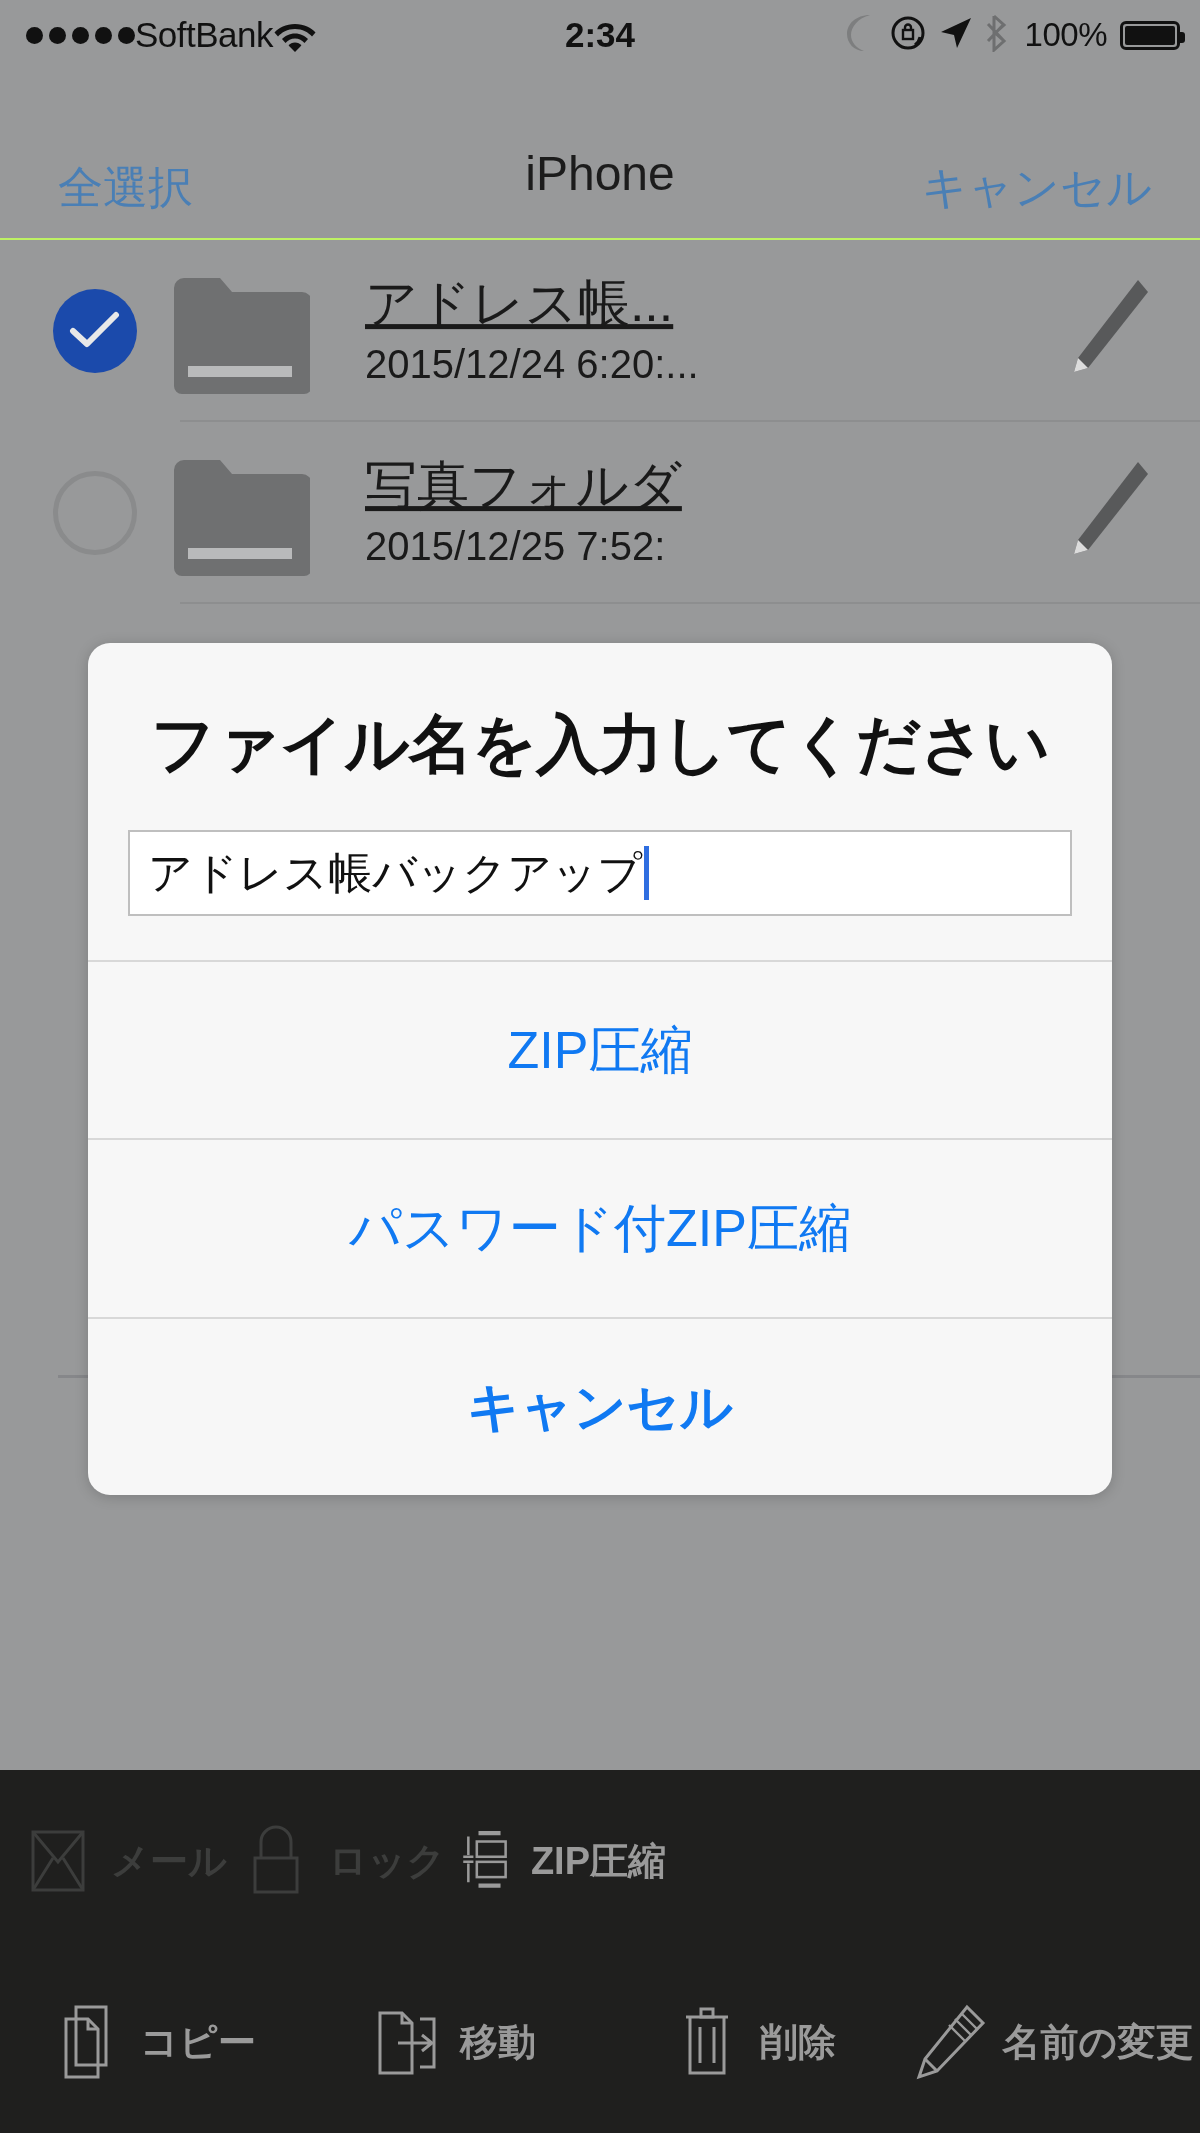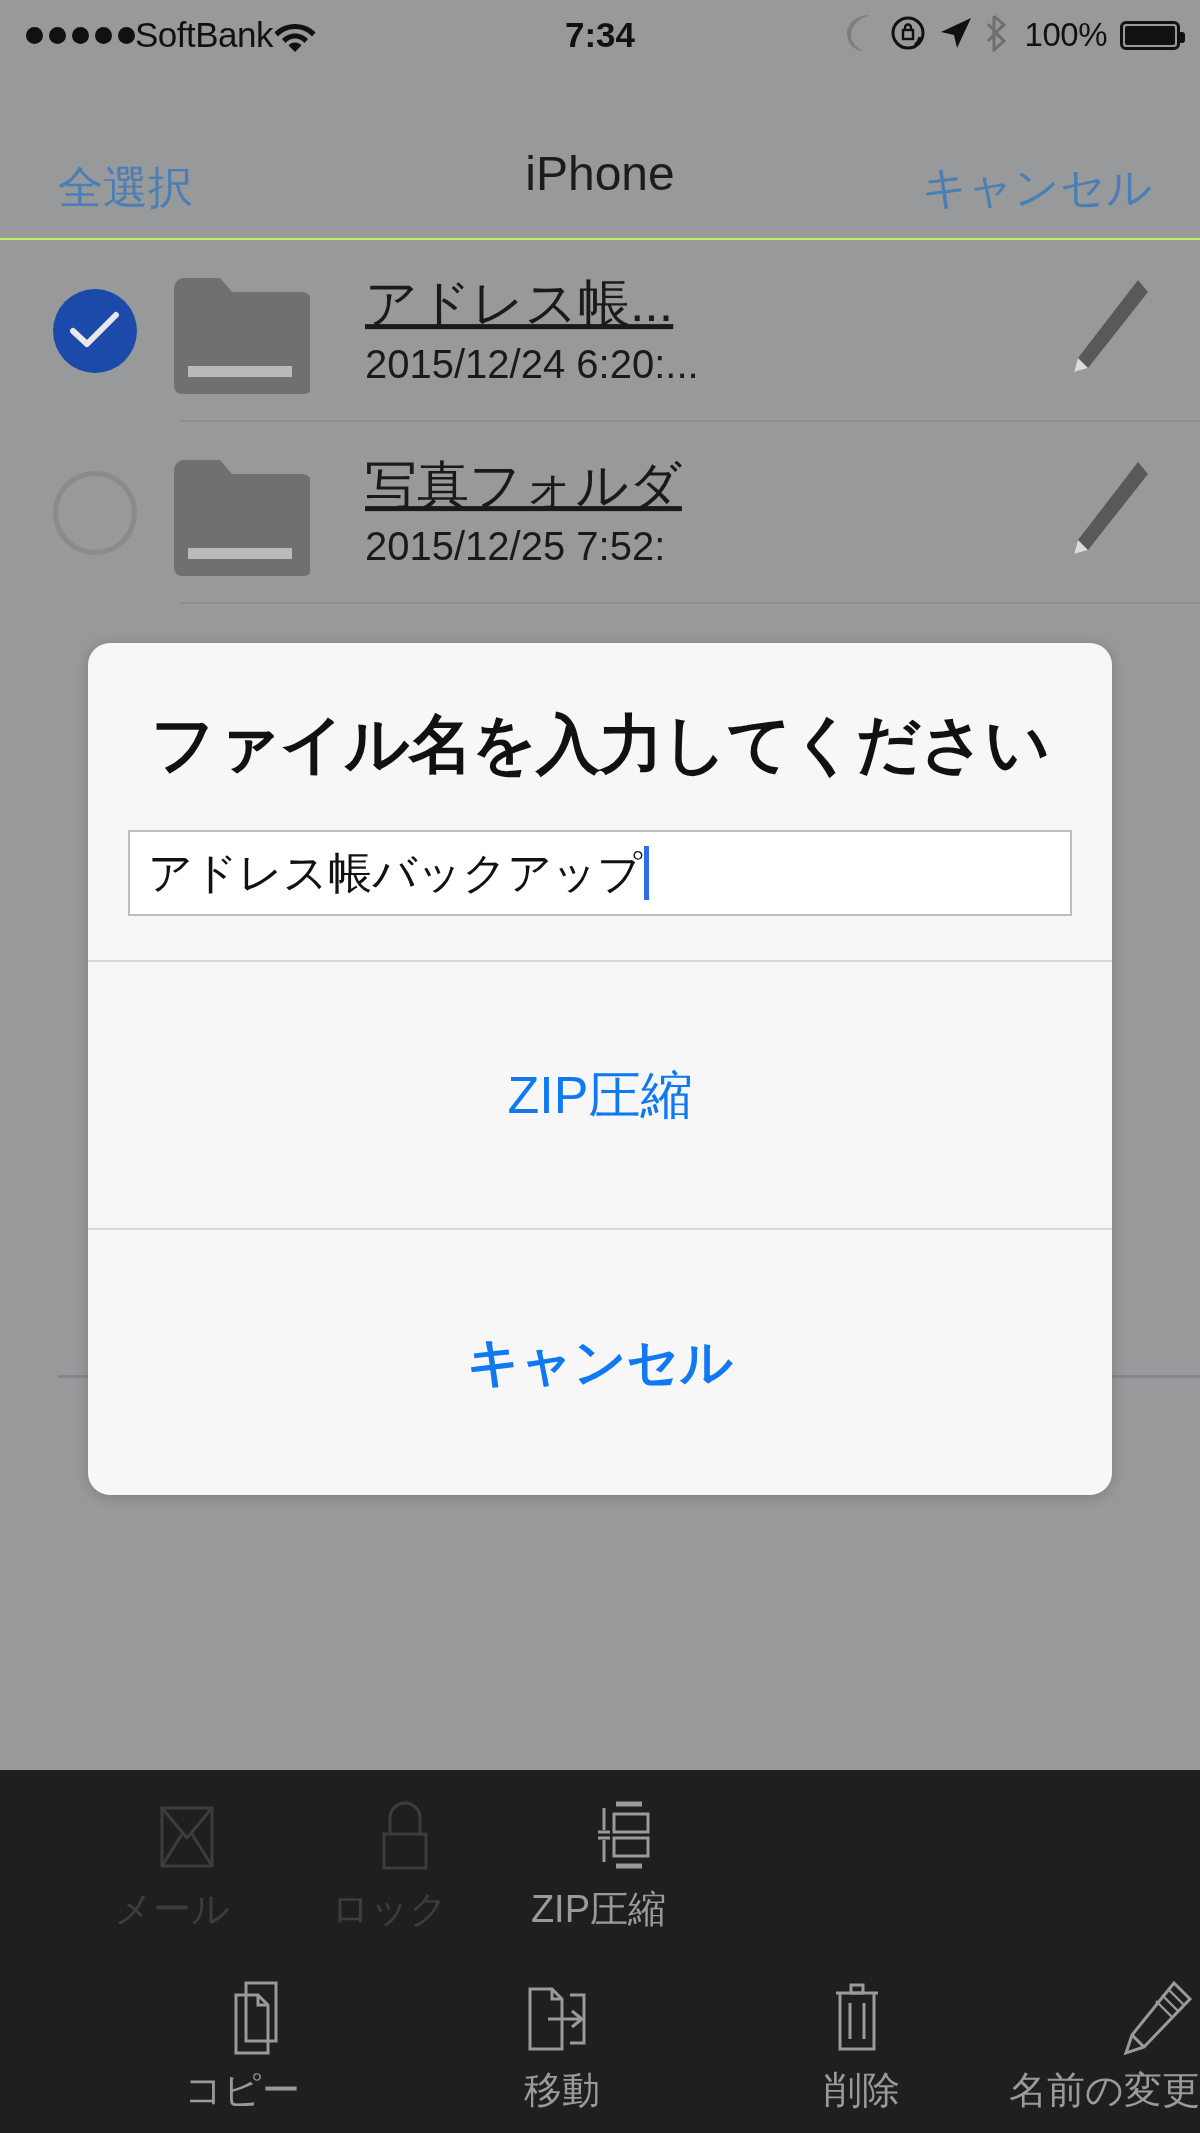--- a/index.html
+++ b/index.html
@@ -166,24 +166,25 @@
   .dlg-btn.bold { font-weight: bold; }
 
   
   #toolbar {
     position: absolute; left: 0; bottom: 0;
     width: 1200px; height: 363px;
     background: #1f1f1e;
   }
   .tb-row { display: flex; width: 1200px; height: 181px; }
   .tb-item {
-    display: flex; flex-direction: column;
-    align-items: flex-end; justify-content: center;
+    display: flex; 
+    align-items: center; justify-content: center;
     gap: 10px; cursor: pointer;
     color: #9a9a9a;
+    font-weight: bold;
   }
   .tb-item.disabled { color: #3c3d3c; }
   .tb-label { font-size: 38px; line-height: 1; white-space: nowrap; }
   .tb-icon { width: 86px; height: 86px; display: block; }
   #tb-row1 .tb-item { width: 218px; }
   #tb-row1 { padding-left: 12px; }
   #tb-row2 .tb-item { width: 300px; }
 </style>
 </head>
 <body>
@@ -203,21 +204,21 @@
       <span>
         <svg class="wifi-ic" width="44" height="34" viewBox="0 0 44 34">
           <path d="M22 6 C13 6 5.5 10 1.5 14.5 L5 18.5 C8.5 14.5 14.5 11 22 11 C29.5 11 35.5 14.5 39 18.5 L42.5 14.5 C38.5 10 31 6 22 6Z" fill="#111"></path>
           <path d="M22 15.5 C16.5 15.5 11.8 18 9 21 L12.5 25 C14.8 22.6 18 20.6 22 20.6 C26 20.6 29.2 22.6 31.5 25 L35 21 C32.2 18 27.5 15.5 22 15.5Z" fill="#111"></path>
           <path d="M22 24.5 C19.3 24.5 17 25.8 15.6 27.4 L22 34 L28.4 27.4 C27 25.8 24.7 24.5 22 24.5Z" fill="#111"></path>
         </svg>
       </span>
     </div>
 
     <div class="sb-center">
-      <span class="clock">7:34</span>
+      <span class="clock">2:34</span>
     </div>
 
     <div class="sb-right">
       <span>
         <svg width="30" height="36" viewBox="0 0 30 36">
           <path d="M23 0 C11 3 4 12 4 20 C4 27 9 33 17 36 C7 36 0 28 0 19 C0 9 9 0 23 0Z" fill="#7d7e7f"></path>
         </svg>
       </span>
       <span>
         <svg width="36" height="36" viewBox="0 0 36 36">
@@ -299,20 +300,21 @@
     </div>
 
     <div id="dialog-input-wrap">
       <div id="filename-input">
         <span>アドレス帳バックアップ</span>
           <span class="caret"></span>
       </div>
     </div>
 
     <div class="dlg-btn">ZIP圧縮</div>
+    <div class="dlg-btn">パスワード付ZIP圧縮</div>
     <div class="dlg-btn bold">キャンセル</div>
   </div>
 
   <div id="toolbar">
 
     <div class="tb-row" id="tb-row1">
 
       <div class="tb-item disabled">
         <svg class="tb-icon" viewBox="0 0 86 86">
           <rect x="18" y="14" width="50" height="58" fill="none" stroke="currentColor" stroke-width="3"></rect>

